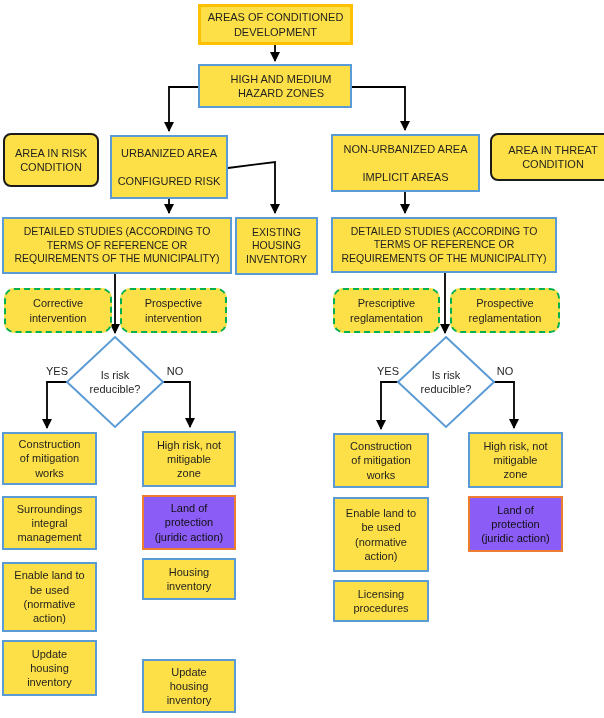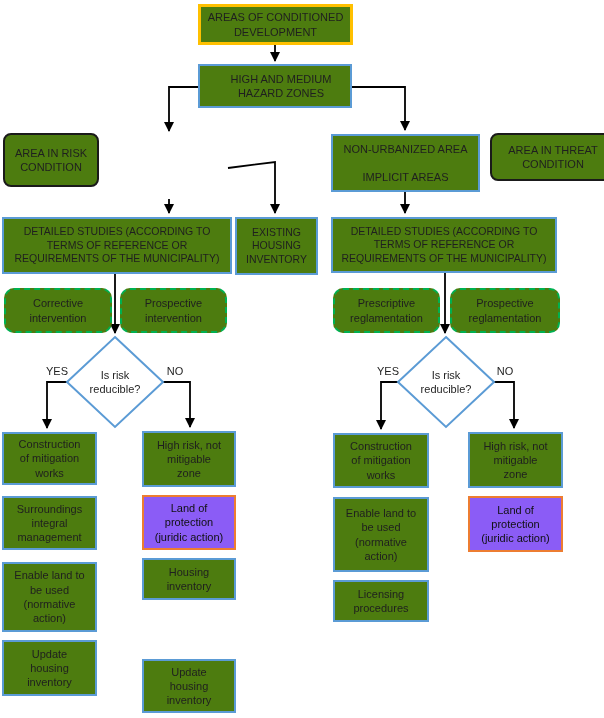--- a/index.html
+++ b/index.html
@@ -4,21 +4,21 @@
 <style>
   html,body { margin:0; padding:0; background:#ffffff; }
   .canvas {
     position:relative; width:604px; height:718px; background:#ffffff;
     font-family:"Liberation Sans", sans-serif; color:#1f1f1f;
   }
   .box {
     position:absolute; box-sizing:border-box;
     display:flex; align-items:center; justify-content:center;
     text-align:center; white-space:pre-line;
-    background:#4d7c0f; font-size:11px; line-height:1.3;
+    background:#fde047; font-size:11px; line-height:1.3;
     padding:2px 3px; color:#1f1f1f;
   }
   .blue   { border:2px solid #5B9BD5; }
   .gold   { border:3px solid #FFC000; }
   .roundblack { border:2px solid #1a1a1a; border-radius:8px; }
   .greendash  { border:2px dashed #00B050; border-radius:10px; }
   .orange { background:#8b5cf6; border:2px solid #ED7D31; color:#101010; }
   .small  { font-size:10.5px; }
   .lbl {
     position:absolute; font-size:11px; text-align:center; color:#1f1f1f;
@@ -62,20 +62,23 @@
 
   <div class="box gold" style="left:198px; top:4px; width:155px; height:41px;">AREAS OF CONDITIONED
 DEVELOPMENT</div>
 
   <div class="box blue" style="left:198px; top:64px; width:154px; height:44px;padding-left:15px;">HIGH AND MEDIUM
 HAZARD ZONES</div>
 
   <div class="box roundblack" style="left:3px; top:133px; width:96px; height:54px;">AREA IN RISK
 CONDITION</div>
 
+  <div class="box blue" style="left:110px; top:135px; width:118px; height:64px;">URBANIZED AREA
+
+CONFIGURED RISK</div>
 
   <div class="box blue" style="left:331px; top:134px; width:149px; height:58px;">NON-URBANIZED AREA
 
 IMPLICIT AREAS</div>
 
   <div class="box roundblack" style="left:490px; top:133px; width:126px; height:48px;">AREA IN THREAT
 CONDITION</div>
 
   <div class="box blue small" style="left:2px; top:217px; width:230px; height:57px;">DETAILED STUDIES (ACCORDING TO
 TERMS OF REFERENCE OR

